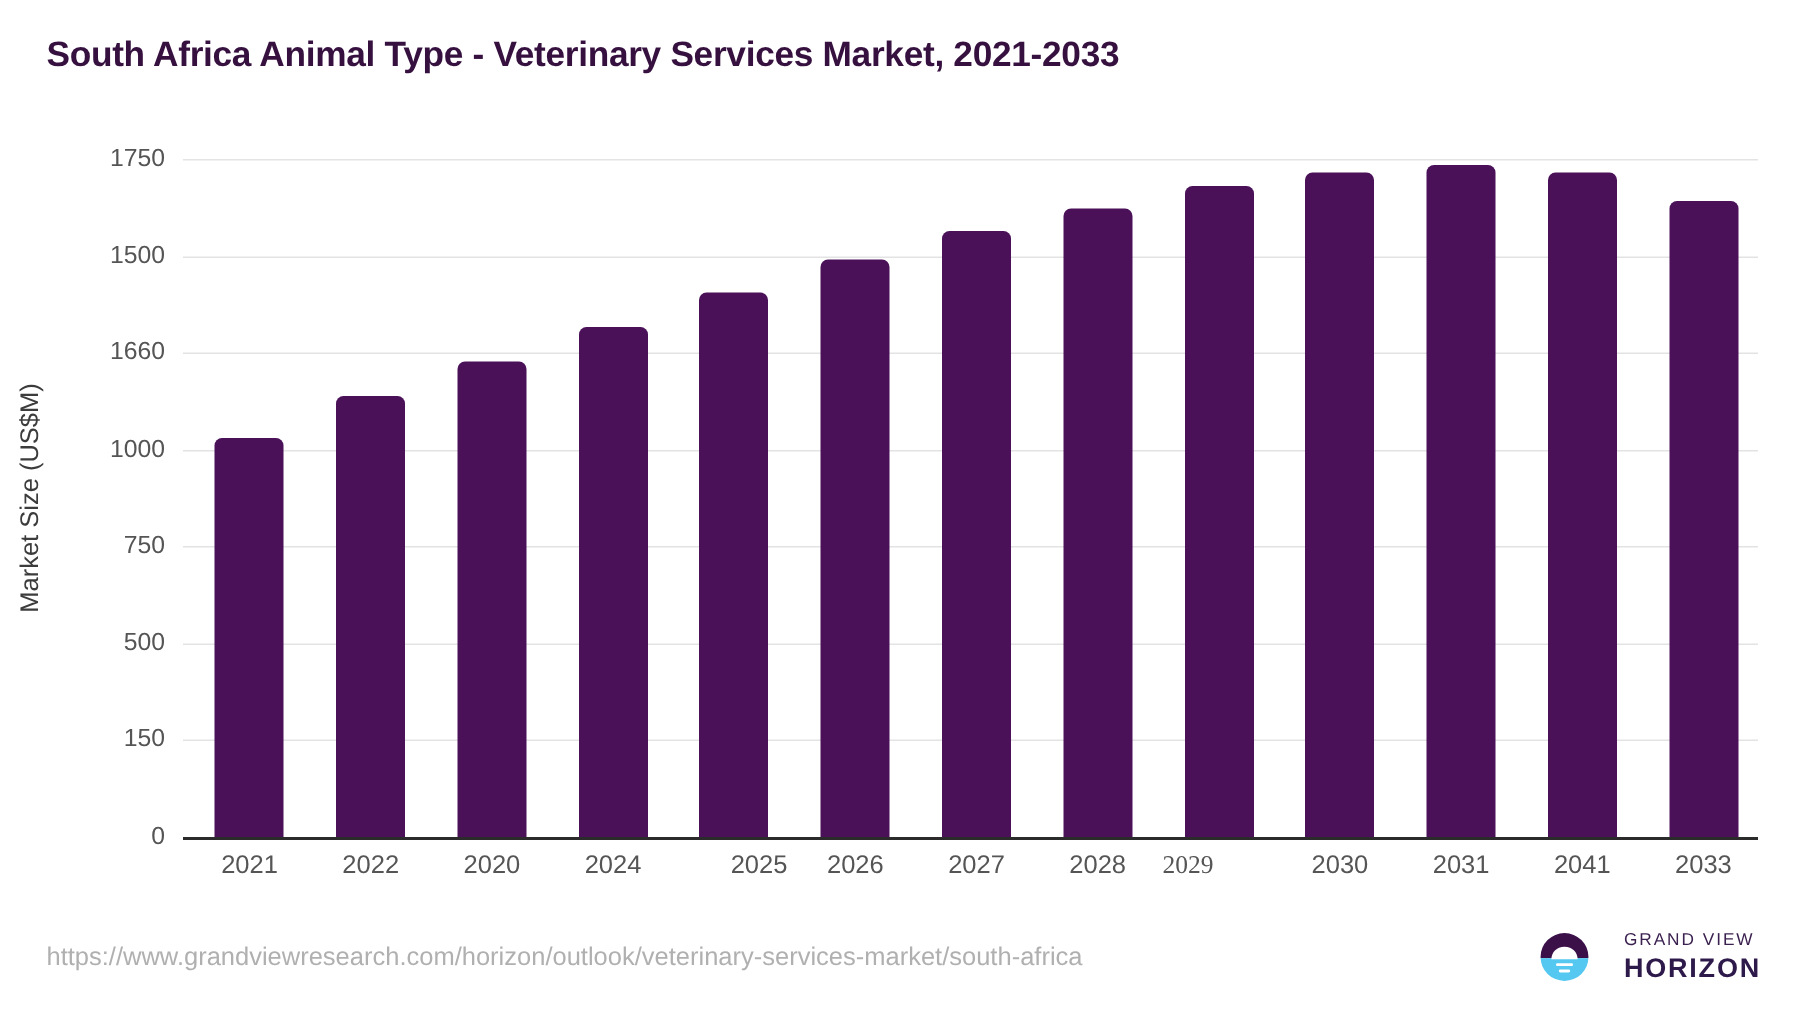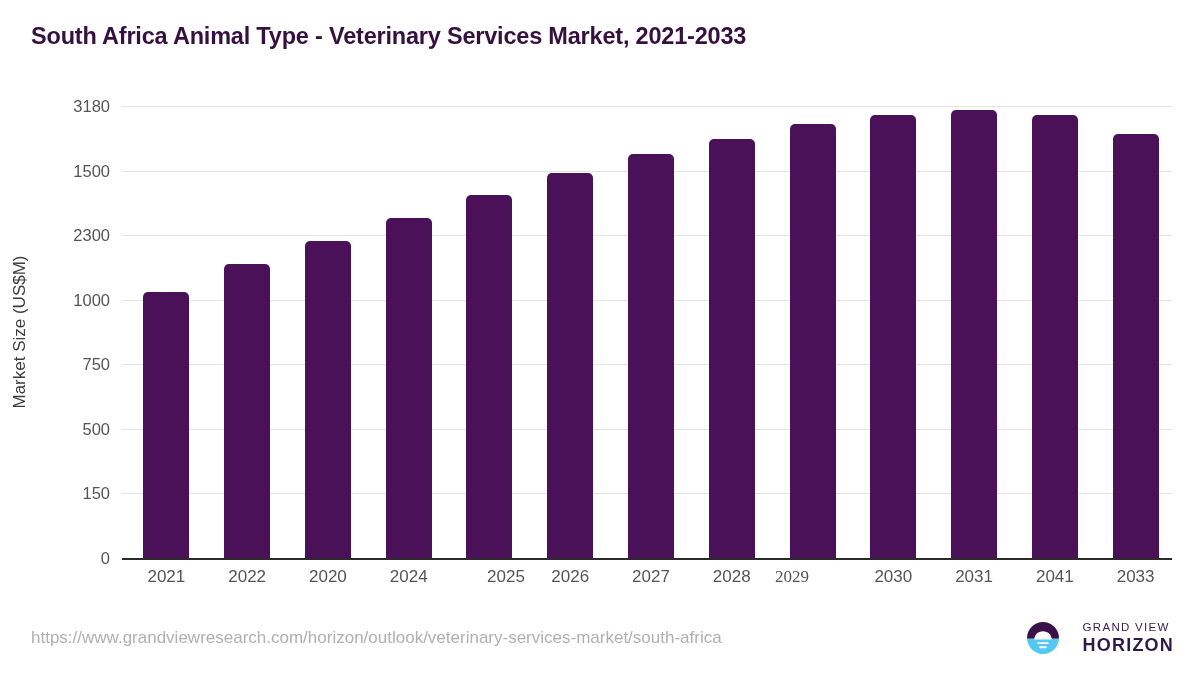--- a/index.html
+++ b/index.html
@@ -160,23 +160,23 @@
     <div class="ylab-holder">
       <div class="y-axis-title">Market Size (US$M)</div>
     </div>
 
     <div id="ytick-layer">
         <div class="ytick-label" style="top: 558px;">0</div>
         <div class="ytick-label" style="top: 493.429px;">150</div>
         <div class="ytick-label" style="top: 428.857px;">500</div>
         <div class="ytick-label" style="top: 364.286px;">750</div>
         <div class="ytick-label" style="top: 299.714px;">1000</div>
-        <div class="ytick-label" style="top: 235.143px;">2300</div>
+        <div class="ytick-label" style="top: 235.143px;">1660</div>
         <div class="ytick-label" style="top: 170.571px;">1500</div>
-        <div class="ytick-label" style="top: 106px;">3180</div>
+        <div class="ytick-label" style="top: 106px;">1750</div>
       </div>
 
     <div class="plot-area" id="plot-area">
         <div class="gridline" style="top: 452px;"></div>
         <div class="gridline" style="top: 387.429px;"></div>
         <div class="gridline" style="top: 322.857px;"></div>
         <div class="gridline" style="top: 258.286px;"></div>
         <div class="gridline" style="top: 193.714px;"></div>
         <div class="gridline" style="top: 129.143px;"></div>
         <div class="gridline" style="top: 64.5714px;"></div>

